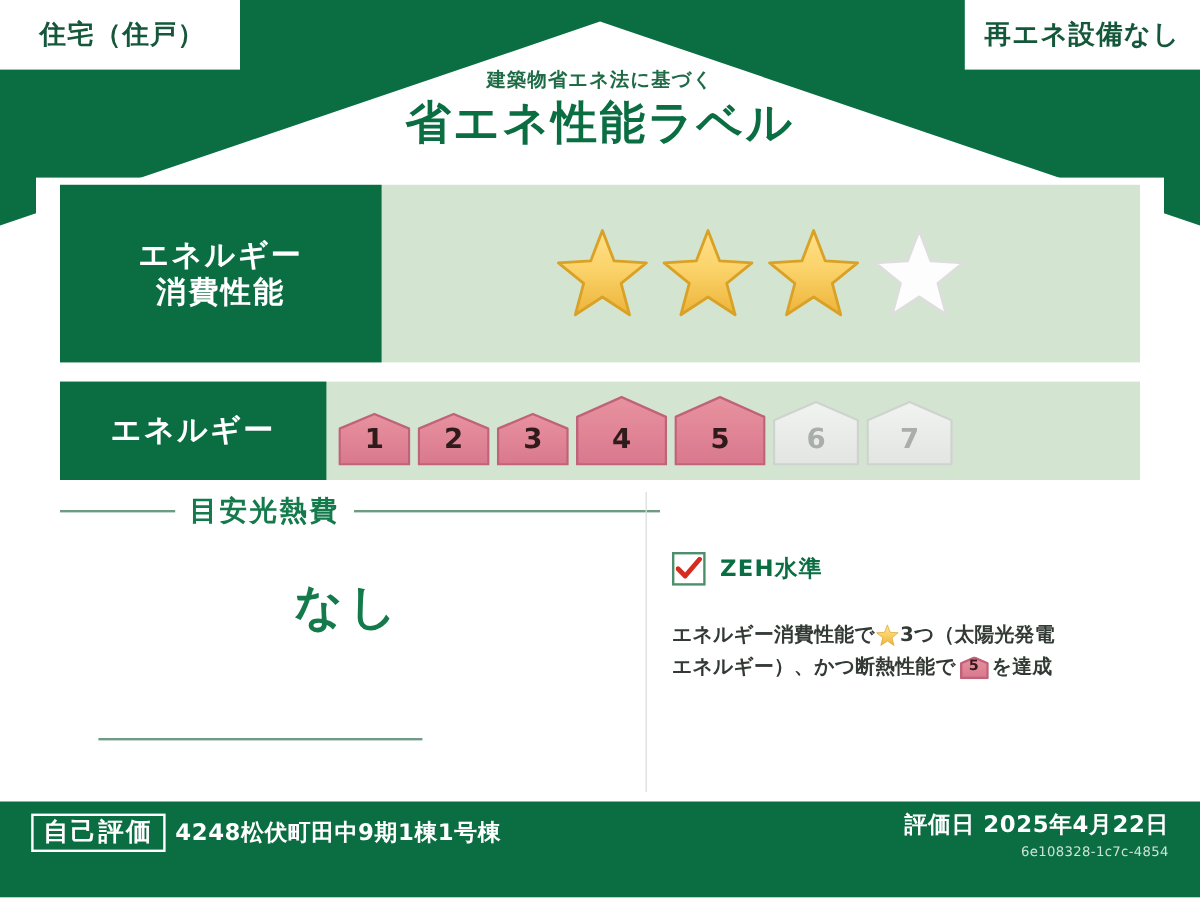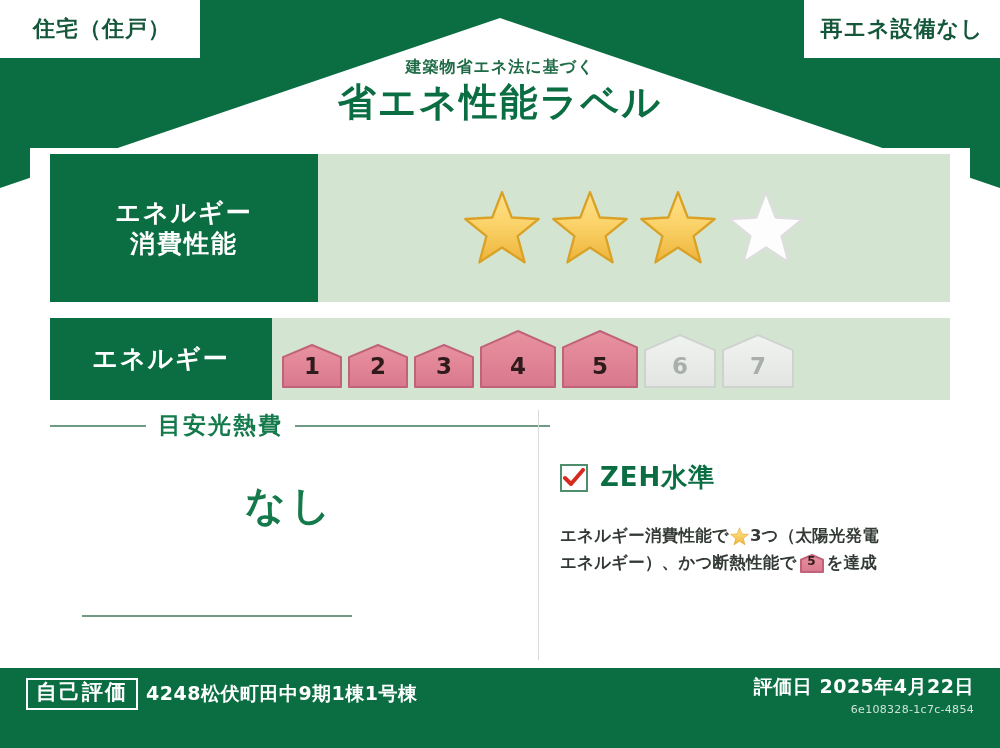--- a/index.html
+++ b/index.html
@@ -244,21 +244,21 @@
     background: #ffffff;
     box-sizing: border-box;
     display: flex;
     align-items: center;
     justify-content: center;
     flex: 0 0 auto;
   }
   #zeh-title {
     color: #0b6e43;
     font-weight: bold;
-    font-size: 26px;
+    font-size: 19px;
     letter-spacing: 1px;
     text-align: center;
   }
   .zeh-desc {
     margin-top: 28px;
     color: #333a35;
     font-size: 16.5px;
     font-weight: bold;
     line-height: 1.62;
     letter-spacing: 0.2px;
@@ -290,21 +290,20 @@
   }
   #eval-method-badge {
     border: 2px solid #ffffff;
     color: #ffffff;
     font-weight: bold;
     font-size: 21px;
     letter-spacing: 2px;
     padding: 3px 8px 4px 8px;
     line-height: 1;
     box-sizing: border-box;
-    font-family: Liberation Mono, monospace;
   }
   #building-name {
     color: #ffffff;
     font-weight: bold;
     font-size: 19px;
     letter-spacing: 0.5px;
   }
   #footer-right {
     position: absolute;
     right: 26px;

